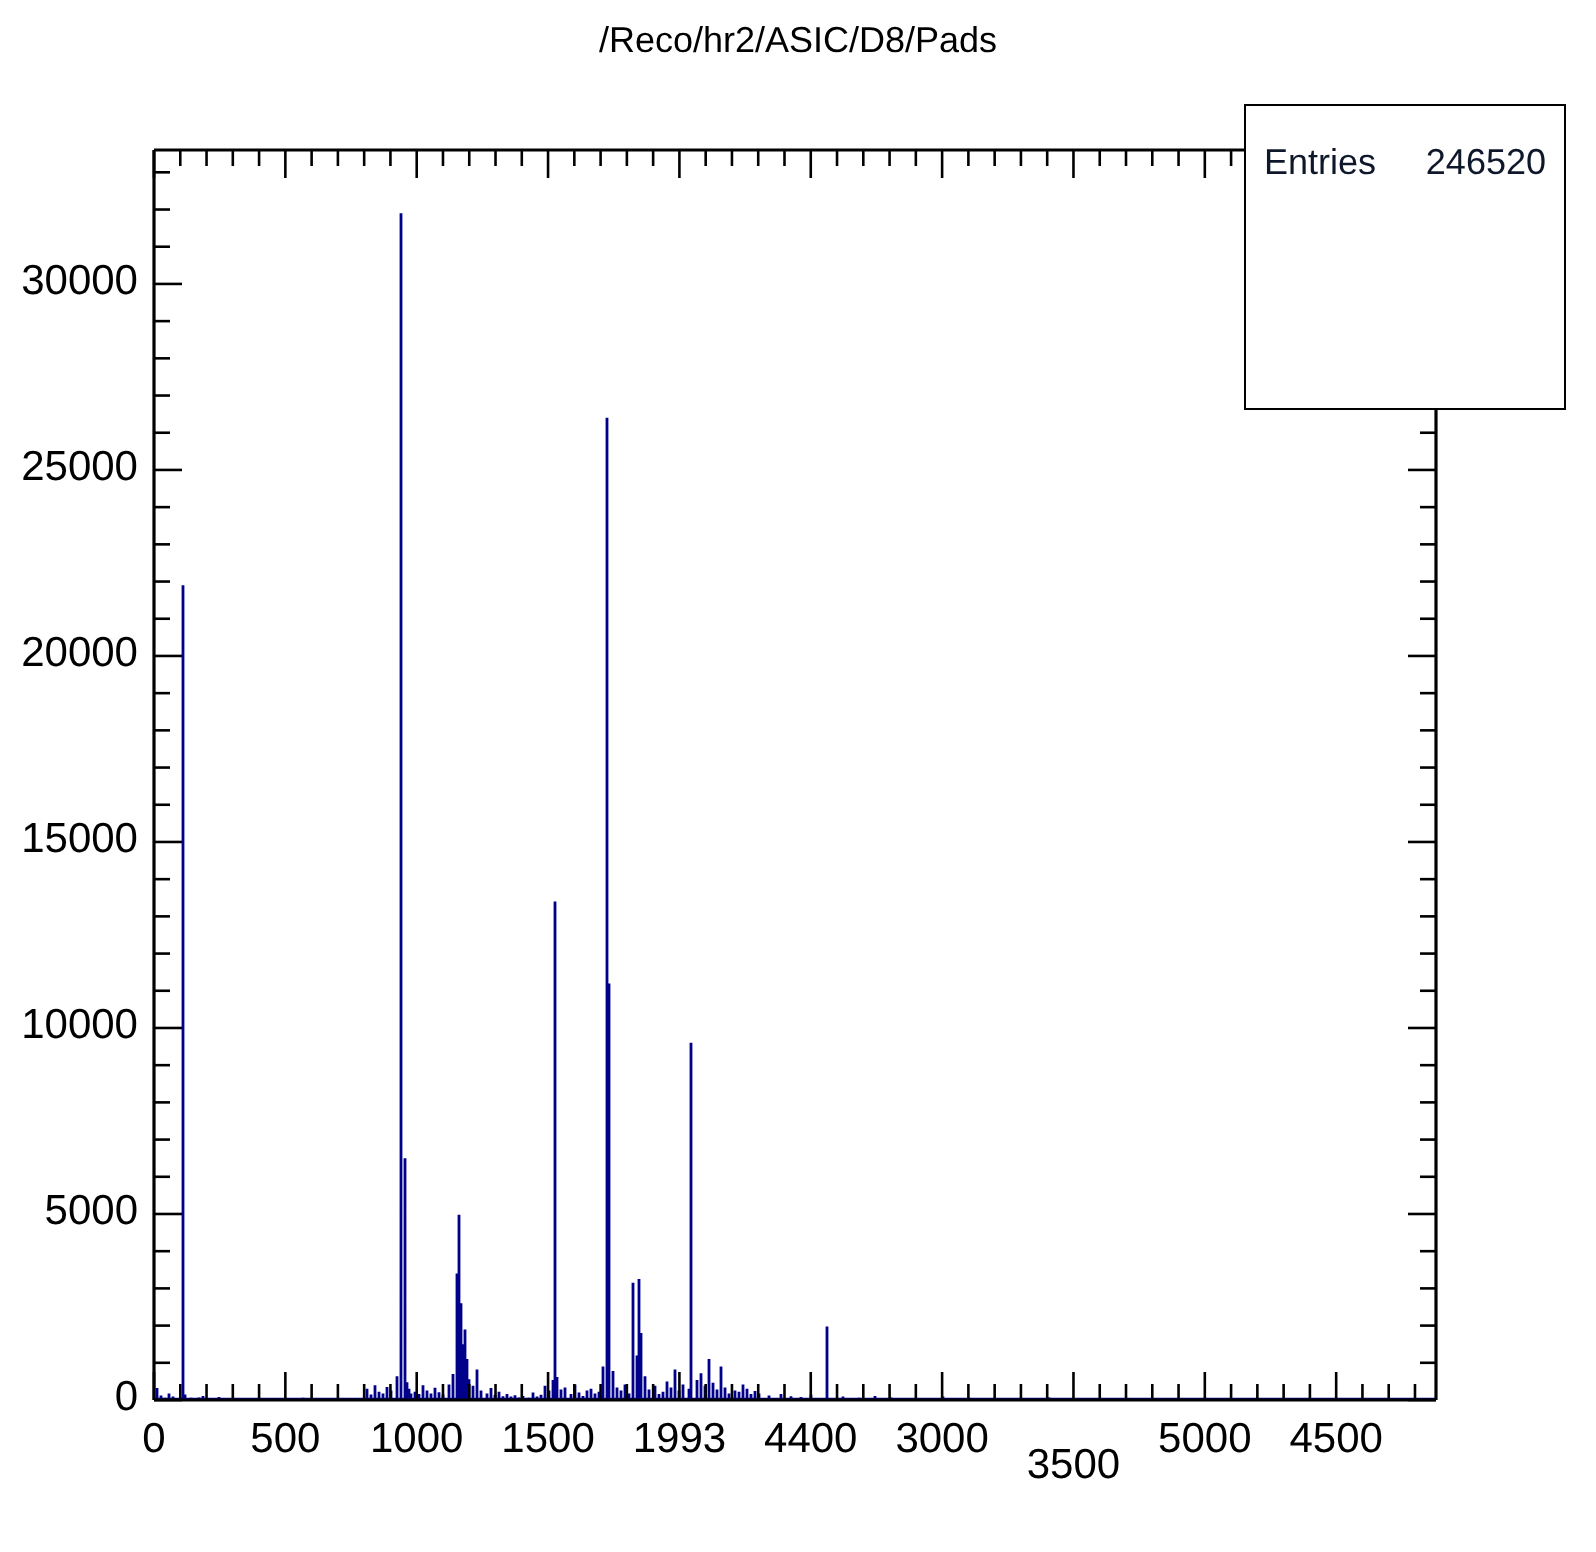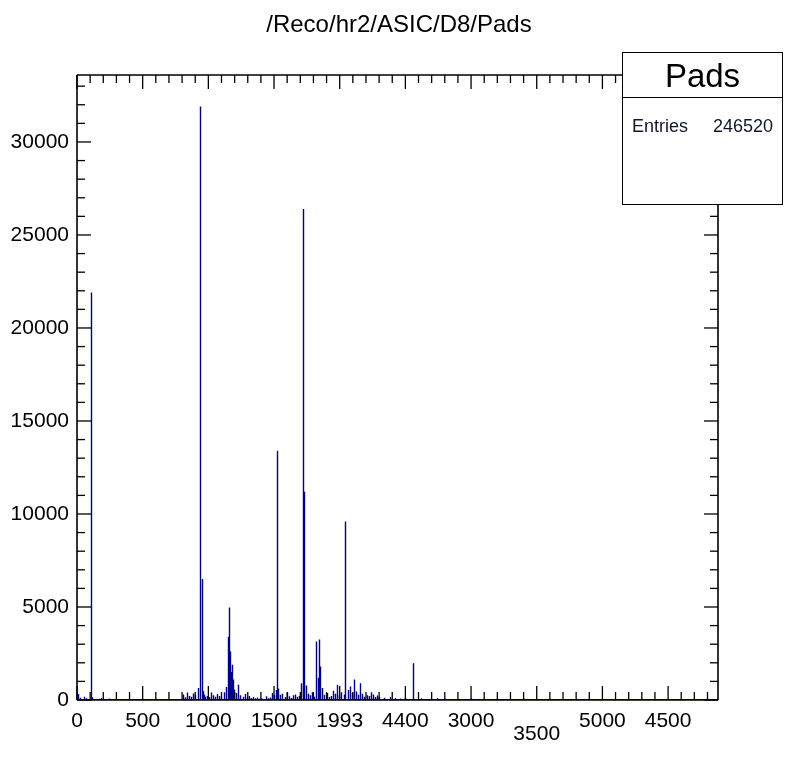--- a/index.html
+++ b/index.html
@@ -14,21 +14,21 @@
     background: #ffffff;
     font-family: "Liberation Sans", sans-serif;
     overflow: hidden;
   }
   #plot-title {
     position: absolute;
     left: 0;
     top: 10px;
     width: 798px;
     text-align: center;
-    font-size: 24px;
+    font-size: 18px;
     color: #000000;
     font-family: "Liberation Sans", sans-serif;
     letter-spacing: 0px;
     white-space: nowrap;
   }
   #chart-svg {
     position: absolute;
     left: 0;
     top: 0;
   }
@@ -282,20 +282,19 @@
       <div class="axis-label ylabel" style="left: -31px; top: 687px; width: 100px;">0</div>
       <div class="axis-label ylabel" style="left: -31px; top: 593.994px; width: 100px;">5000</div>
       <div class="axis-label ylabel" style="left: -31px; top: 500.988px; width: 100px;">10000</div>
       <div class="axis-label ylabel" style="left: -31px; top: 407.982px; width: 100px;">15000</div>
       <div class="axis-label ylabel" style="left: -31px; top: 314.976px; width: 100px;">20000</div>
       <div class="axis-label ylabel" style="left: -31px; top: 221.97px; width: 100px;">25000</div>
       <div class="axis-label ylabel" style="left: -31px; top: 128.964px; width: 100px;">30000</div>
     </div>
 
   <div id="stats-box">
-    <div id="stats-title">Pads</div>
     <div class="stats-row first">
       <span class="stats-key">Entries</span>
       <span class="stats-val">246520</span>
     </div>
   </div>
 
 </div>
 
 </body></html>

